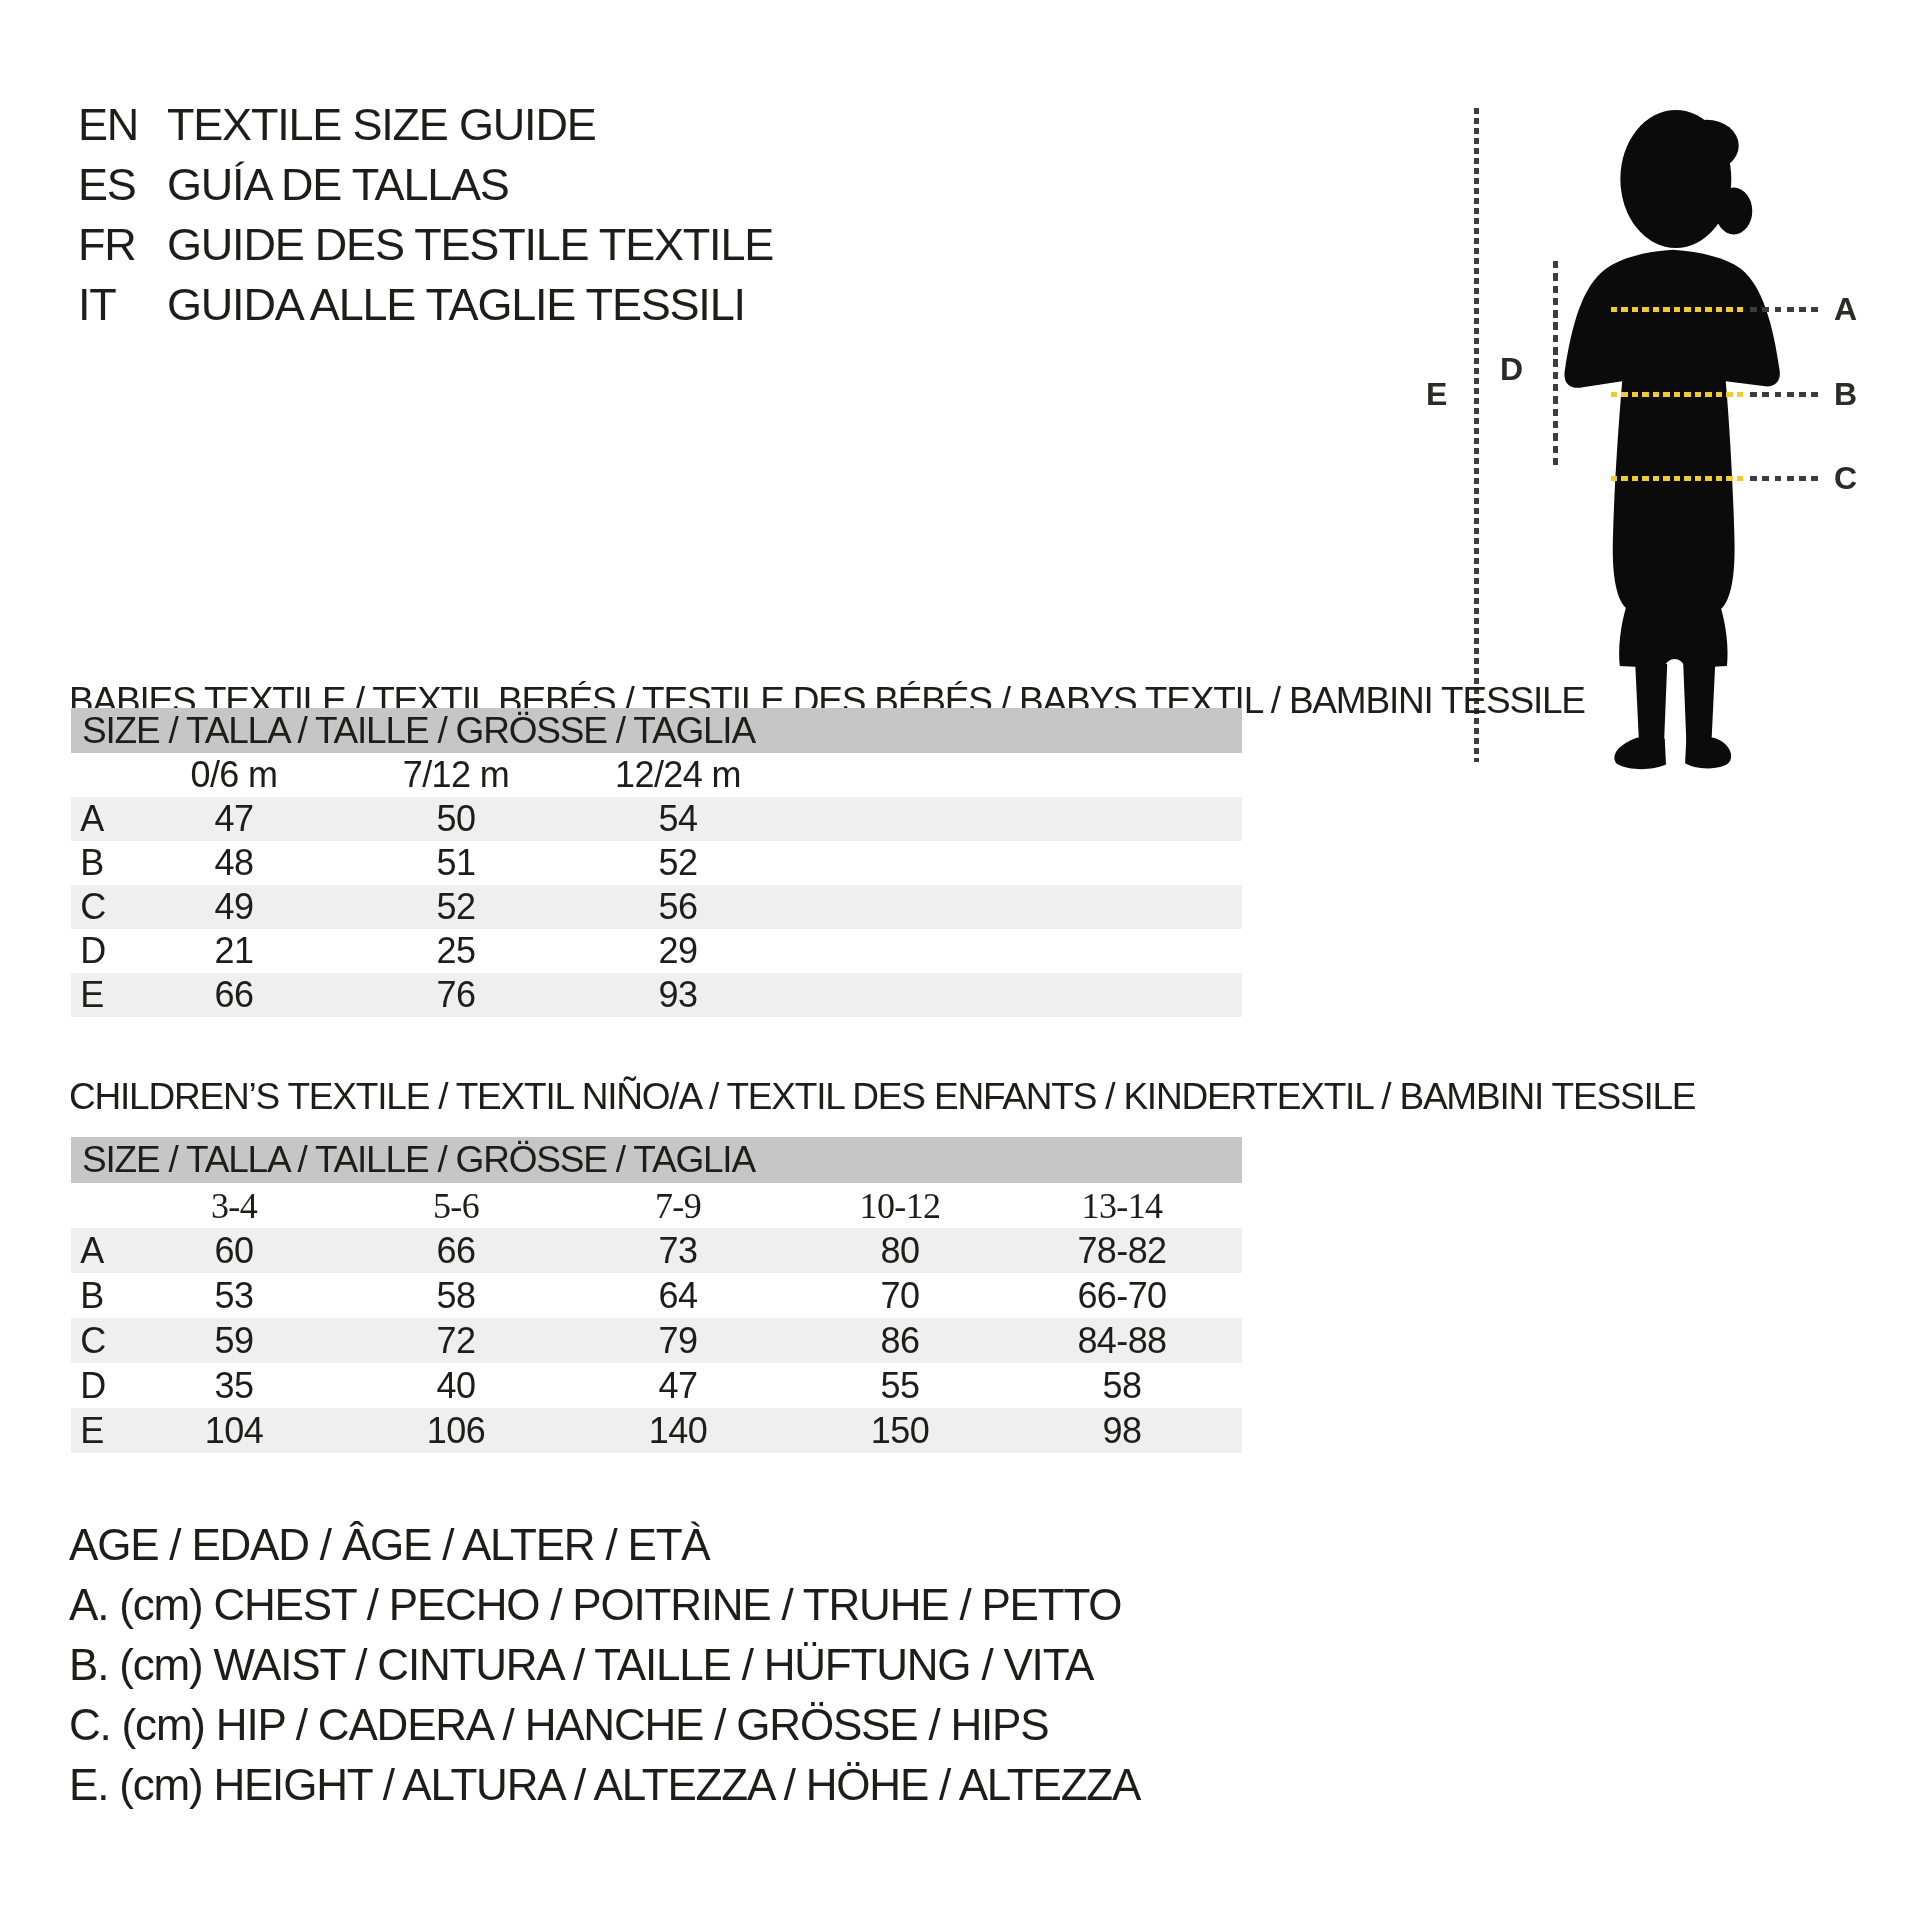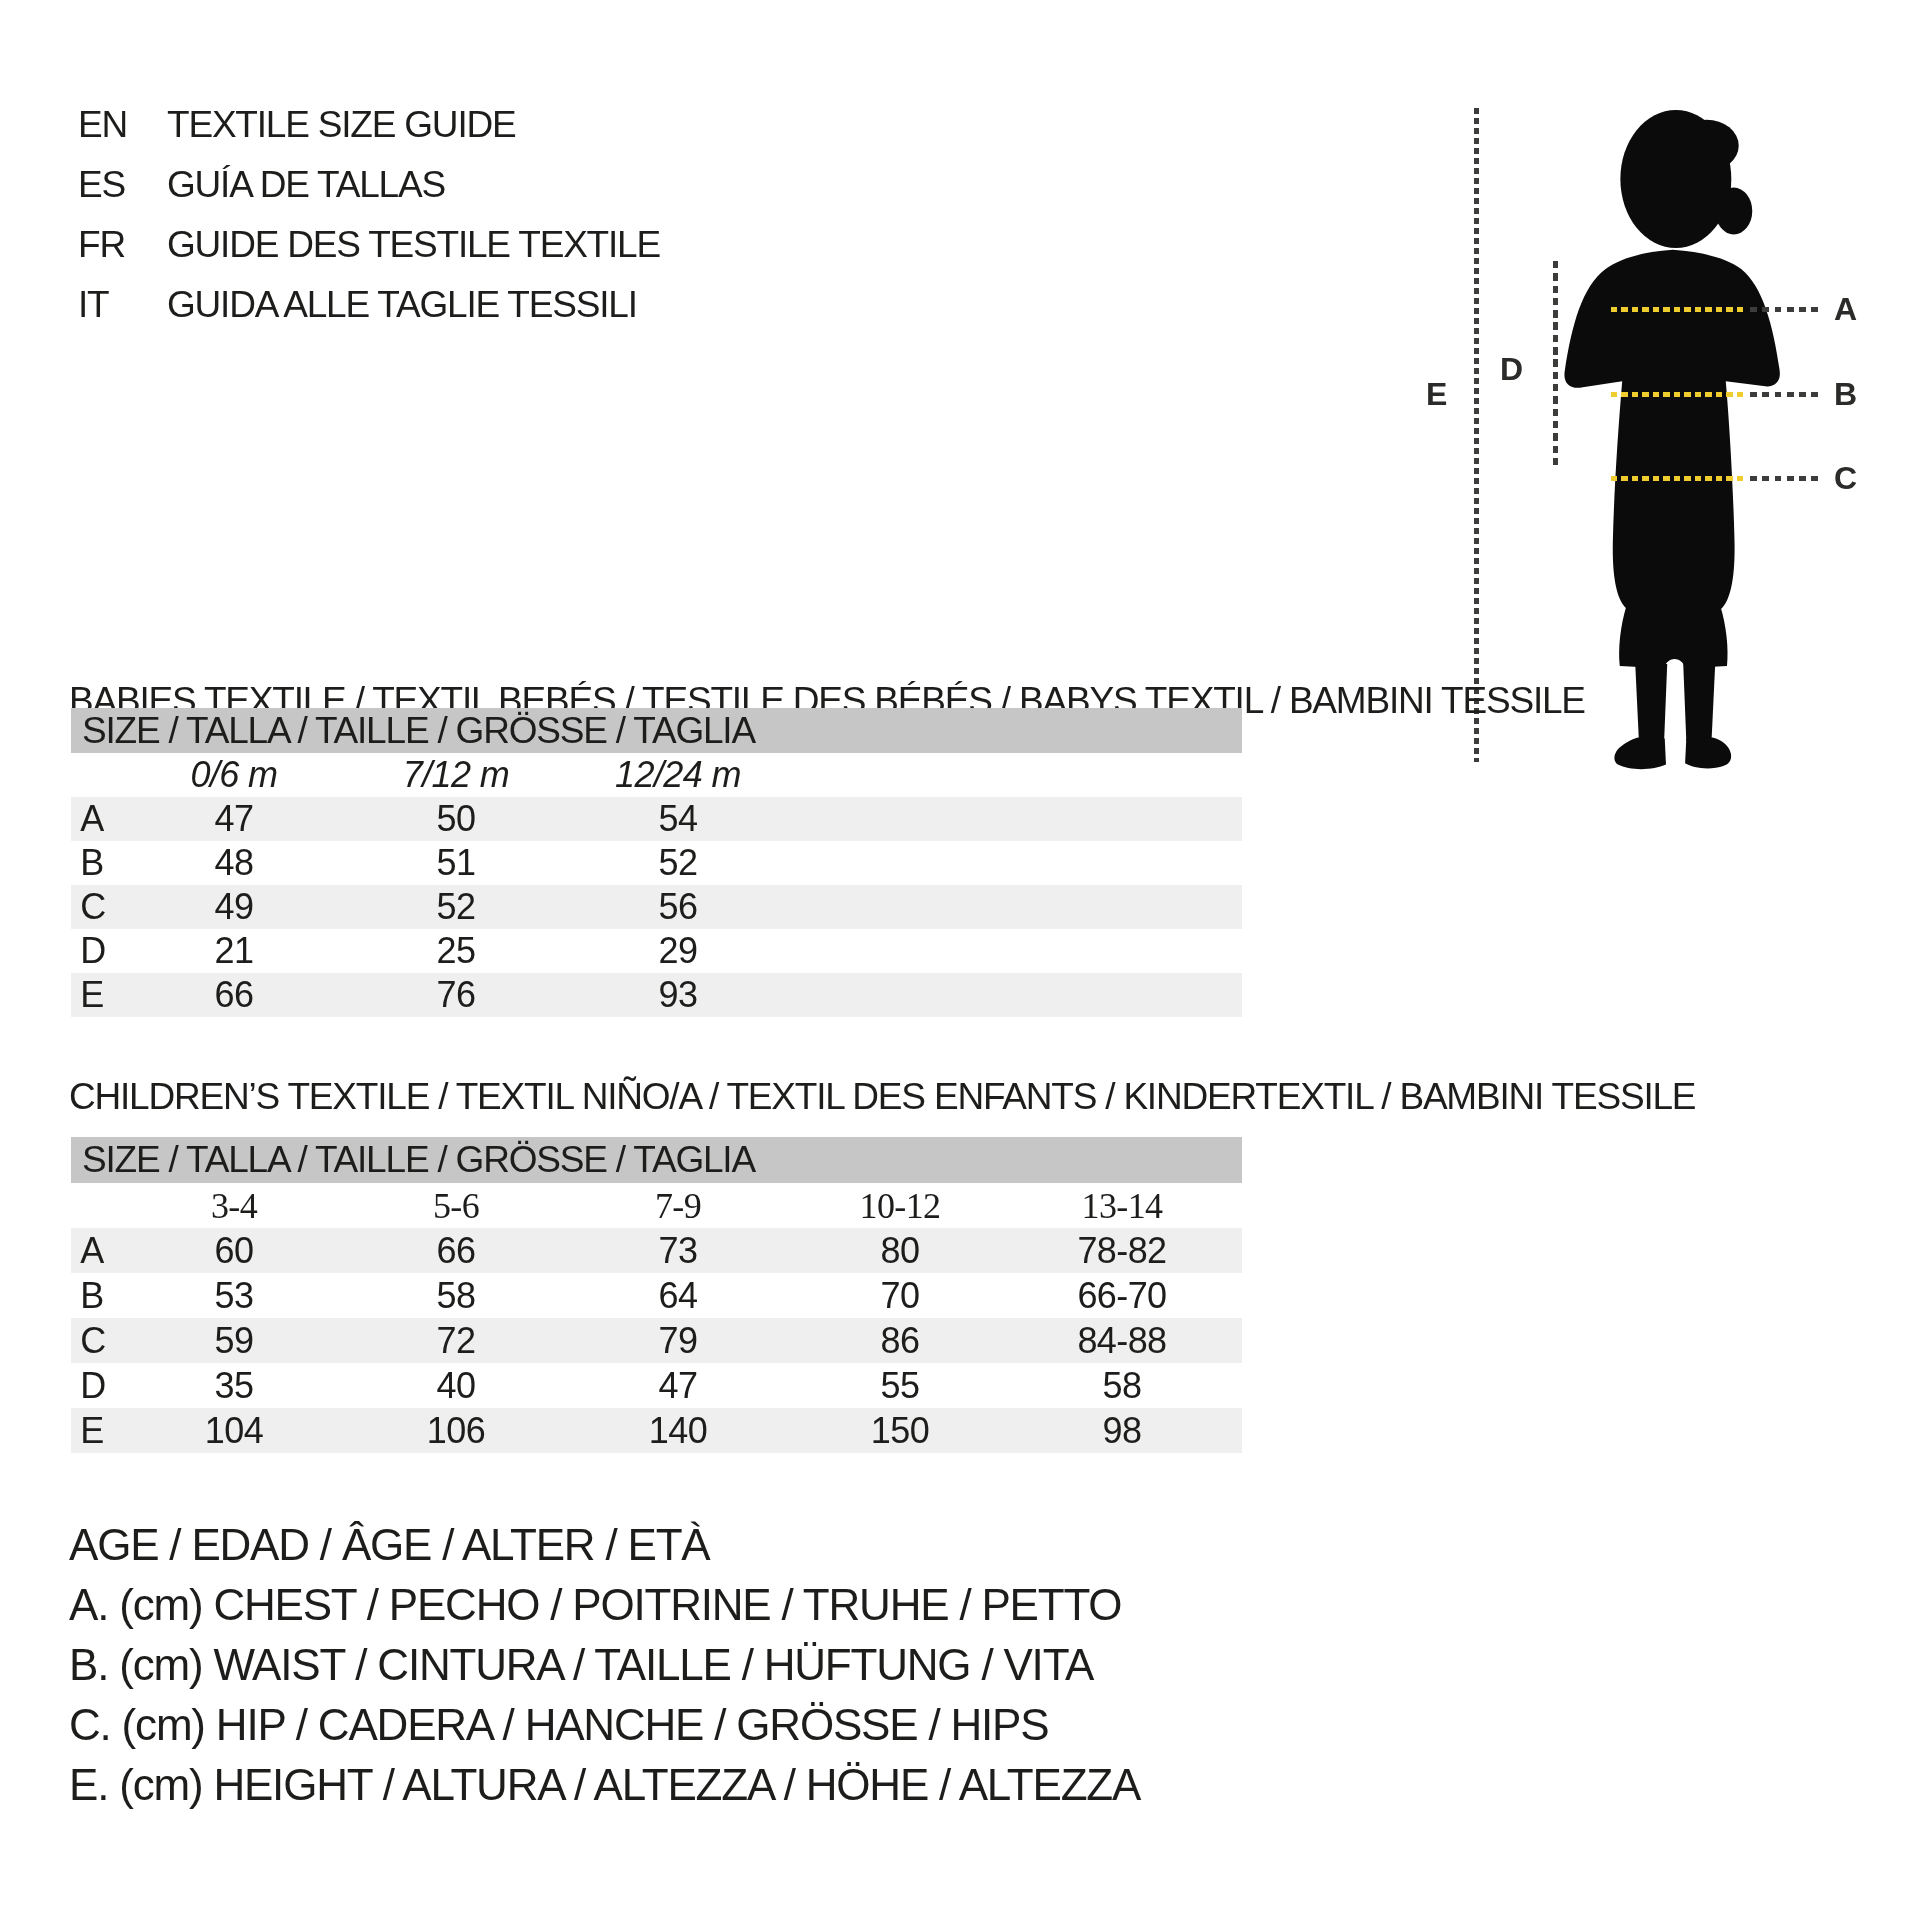--- a/index.html
+++ b/index.html
@@ -13,21 +13,21 @@
     position: relative;
     font-family: "Liberation Sans", "DejaVu Sans", sans-serif;
     color: var(--ink, #1d1d1b);
     overflow: hidden;
   }
   .abs { position: absolute; }
 
   
   .lang-block { left: 78px; top: 95px; }
   .lang-row {
-    font-size: 37px;
+    font-size: 45px;
     line-height: 60px;
     letter-spacing: -1.2px;
     white-space: nowrap;
   }
   .lang-code { display: inline-block; width: 89px; }
 
   
   .figure-svg { left: 1497px; top: 105px; width: 370px; height: 678px; }
   .figure-svg ellipse, .figure-svg path { fill: var(--silhouette, #0b0b0b); }
 
@@ -86,21 +86,21 @@
     font-size: 36px;
     letter-spacing: -0.6px;
   }
   .t-row .cell {
     width: 222px;
     text-align: center;
     font-size: 36px;
     letter-spacing: -0.6px;
   }
   .babies .size-bar { height: 45px; }
-  .babies .t-head { height: 45px; font-style: italic; }
+  .babies .t-head { height: 45px; }
   .babies .t-row { height: 44px; }
   .children .size-bar { height: 46px; }
   .children .t-head { height: 45px; font-family: Liberation Serif, serif; }
   .children .t-row { height: 45px; }
 
   
   .legend-block { left: 69px; top: 1515px; }
   .legend-line {
     font-size: 44px;
     line-height: 60px;

